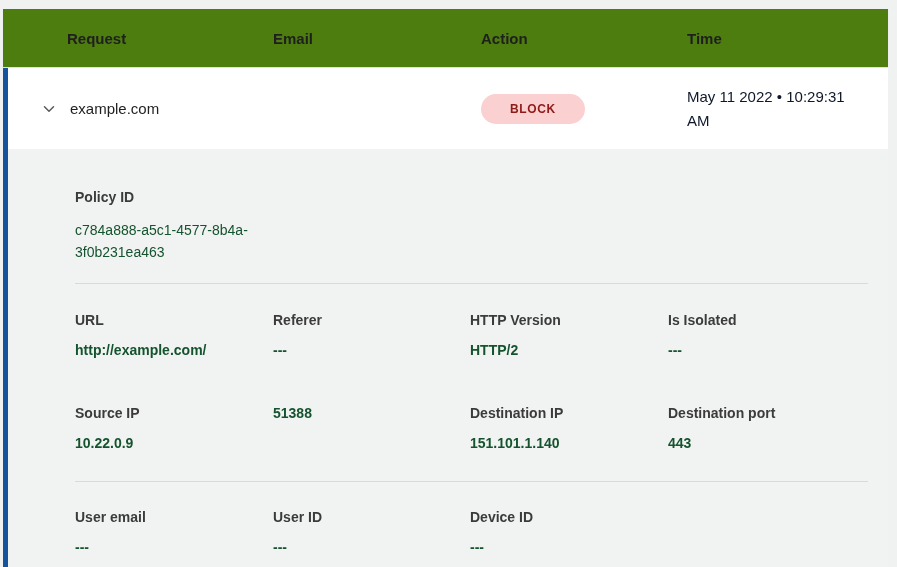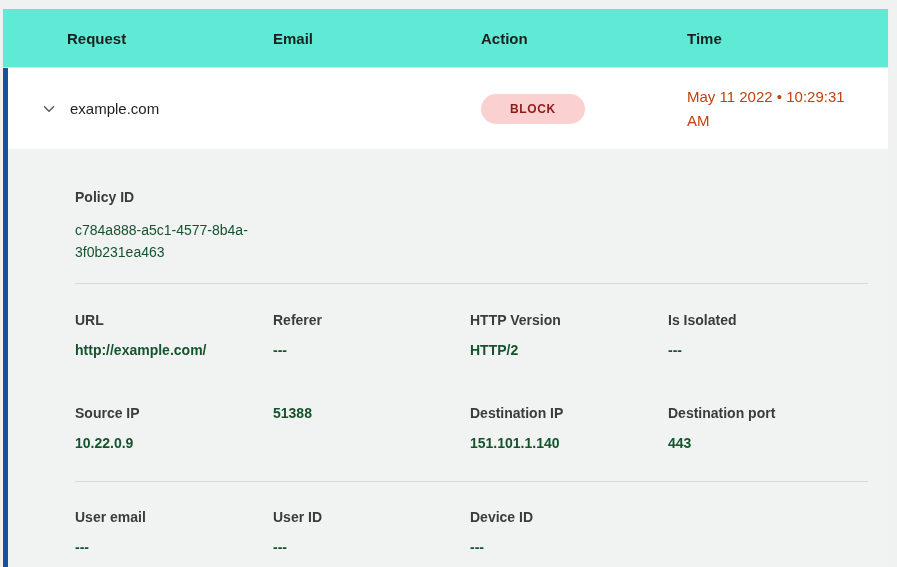--- a/index.html
+++ b/index.html
@@ -17,21 +17,21 @@
     min-height: 558px;
     background: #fff;
   }
   
   .table-header {
     display: grid;
     grid-template-columns: 206px 208px 206px 1fr;
     padding-left: 64px;
     height: 59px;
     align-items: center;
-    background: #5eead4;
+    background: #4d7c0f;
     border-bottom: 1px solid #e2e2e2;
     box-shadow: 0 1px 2px rgba(0,0,0,0.04);
   }
   .table-header .col {
     font-size: 15px;
     font-weight: 700;
     color: #1f1f1f;
   }
   
   .expanded-row {
@@ -58,21 +58,21 @@
     font-size: 12px;
     font-weight: 700;
     letter-spacing: 0.6px;
     padding: 8px 29px;
     border-radius: 16px;
   }
   .time-text {
     font-size: 15px;
     line-height: 24px;
     max-width: 178px;
-    color: #c2410c;
+    color: #0f172a;
   }
   
   .details {
     background: #f1f2f2;
     padding: 40px 20px 40px 67px;
     min-height: 417px;
   }
   .field-label {
     font-size: 14px;
     font-weight: 700;

